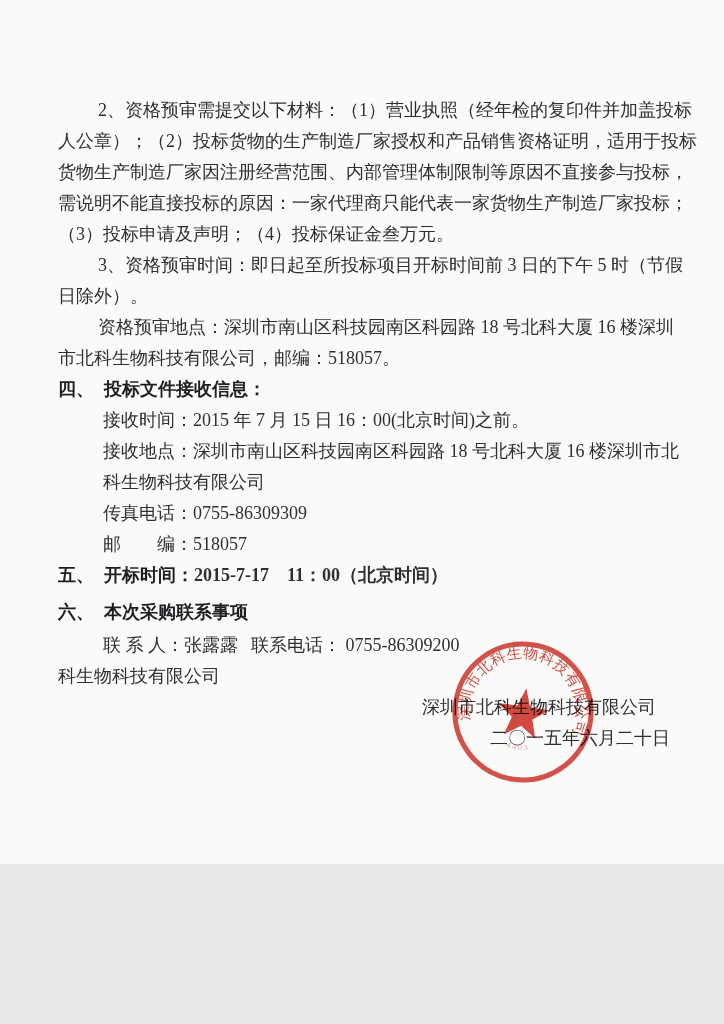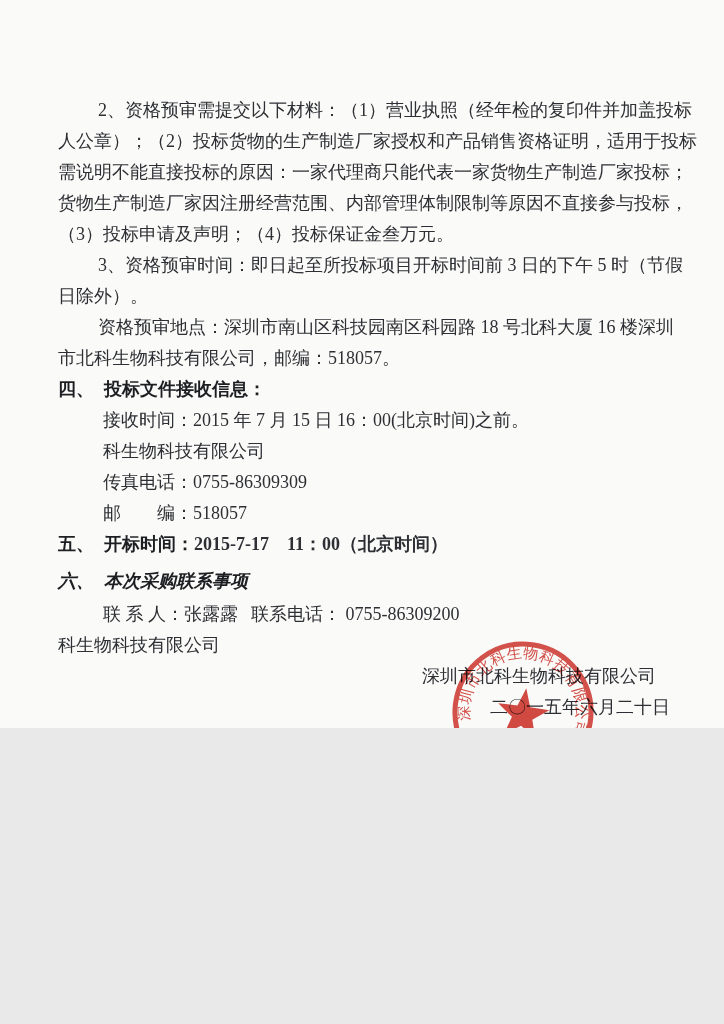--- a/index.html
+++ b/index.html
@@ -1,29 +1,29 @@
 <!DOCTYPE html>
 <html><head>
 <meta charset="utf-8">
 <style>
   html,body{margin:0;padding:0;background:#e9e9e9;}
   .page{
-    position:relative;width:724px;height:728px;margin:0 auto;
+    position:relative;width:724px;height:864px;margin:0 auto;
     background:#fafaf8;overflow:hidden;
     font-family:"Liberation Serif","DejaVu Serif",serif;
     color:#2e2f34;
   }
   .content{position:absolute;left:58px;top:95px;width:612px;}
   .ln{height:31px;line-height:31px;font-size:18px;white-space:nowrap;}
   .ind{padding-left:40px;}
   .sub{padding-left:45px;}
   .sec{font-weight:bold;color:#1d1e22;}
   .sec .num{display:inline-block;width:46px;font-weight:bold;}
   .sec .val{font-weight:bold;color:#2e2f34;}
-  .gap-top{margin-top:6px;font-style:italic;}
+  .gap-top{margin-top:6px;}
   .gap-bottom{margin-bottom:2px;}
   .phone-part{margin-left:13px;}
   .sig{text-align:right;}
   .sig-company{padding-right:14px;}
   .seal{
     position:absolute;left:448px;top:637px;width:150px;height:150px;
     transform:rotate(8deg);
     mix-blend-mode:multiply;opacity:0.92;
   }
   .artifact-dot{
@@ -32,34 +32,35 @@
   }
 </style>
 </head>
 <body>
 
 <div class="page">
   <div class="content">
 
     <div class="ln ind">2、资格预审需提交以下材料：（1）营业执照（经年检的复印件并加盖投标</div>
     <div class="ln">人公章）；（2）投标货物的生产制造厂家授权和产品销售资格证明，适用于投标</div>
+    <div class="ln">货物生产制造厂家因注册经营范围、内部管理体制限制等原因不直接参与投标，</div>
     <div class="ln">需说明不能直接投标的原因：一家代理商只能代表一家货物生产制造厂家投标；</div>
-    <div class="ln">货物生产制造厂家因注册经营范围、内部管理体制限制等原因不直接参与投标，</div>
     <div class="ln">（3）投标申请及声明；（4）投标保证金叁万元。</div>
 
     <div class="ln ind">3、资格预审时间：即日起至所投标项目开标时间前 3 日的下午 5 时（节假</div>
     <div class="ln">日除外）。</div>
 
     <div class="ln ind">资格预审地点：深圳市南山区科技园南区科园路 18 号北科大厦 16 楼深圳</div>
     <div class="ln">市北科生物科技有限公司，邮编：518057。</div>
 
     <div class="ln sec">
       <span class="num">四、</span><span>投标文件接收信息：</span>
     </div>
     <div class="ln sub">接收时间：2015 年 7 月 15 日 16：00(北京时间)之前。</div>
+    <div class="ln sub">接收地点：深圳市南山区科技园南区科园路 18 号北科大厦 16 楼深圳市北</div>
     <div class="ln sub">科生物科技有限公司</div>
     <div class="ln sub">传真电话：0755-86309309</div>
     <div class="ln sub">邮　　编：518057</div>
 
     <div class="ln sec">
       <span class="num">五、</span><span>开标时间：</span><span class="val">2015-7-17　11：00（北京时间）</span>
     </div>
 
     <div class="ln sec gap-top gap-bottom">
       <span class="num">六、</span><span>本次采购联系事项</span>

